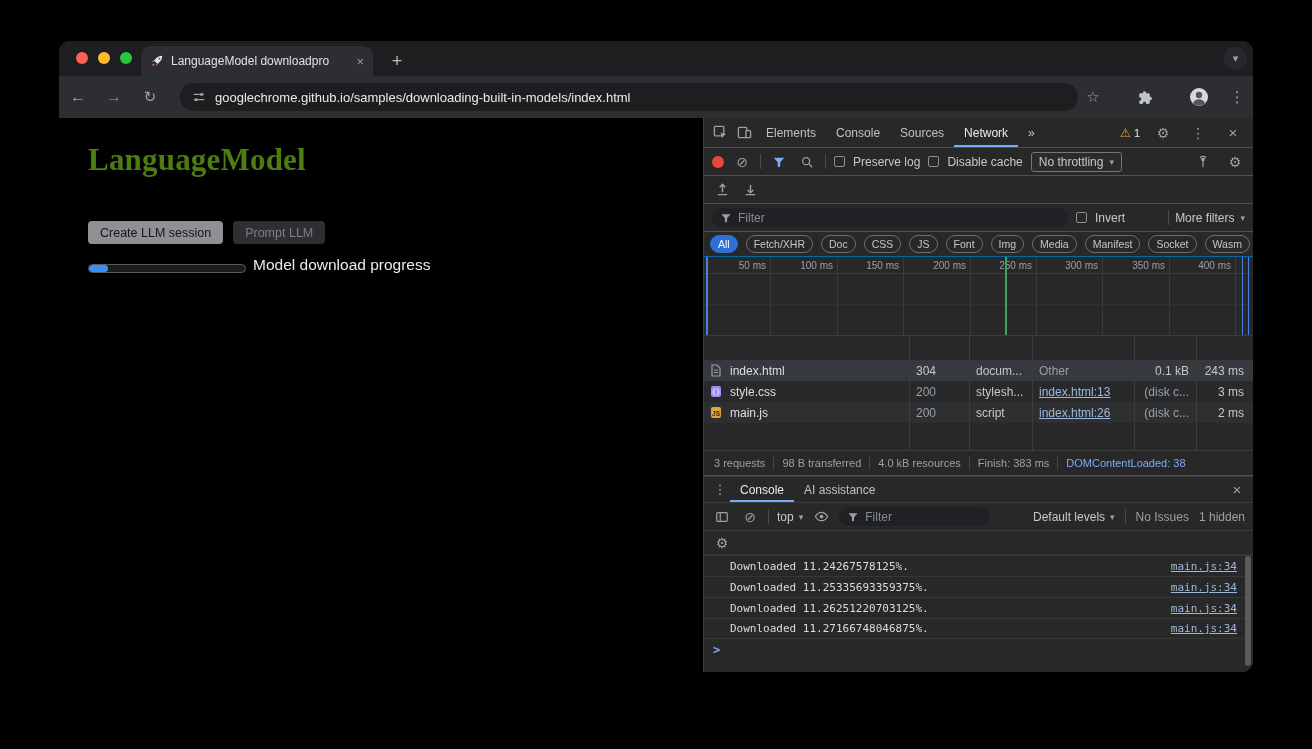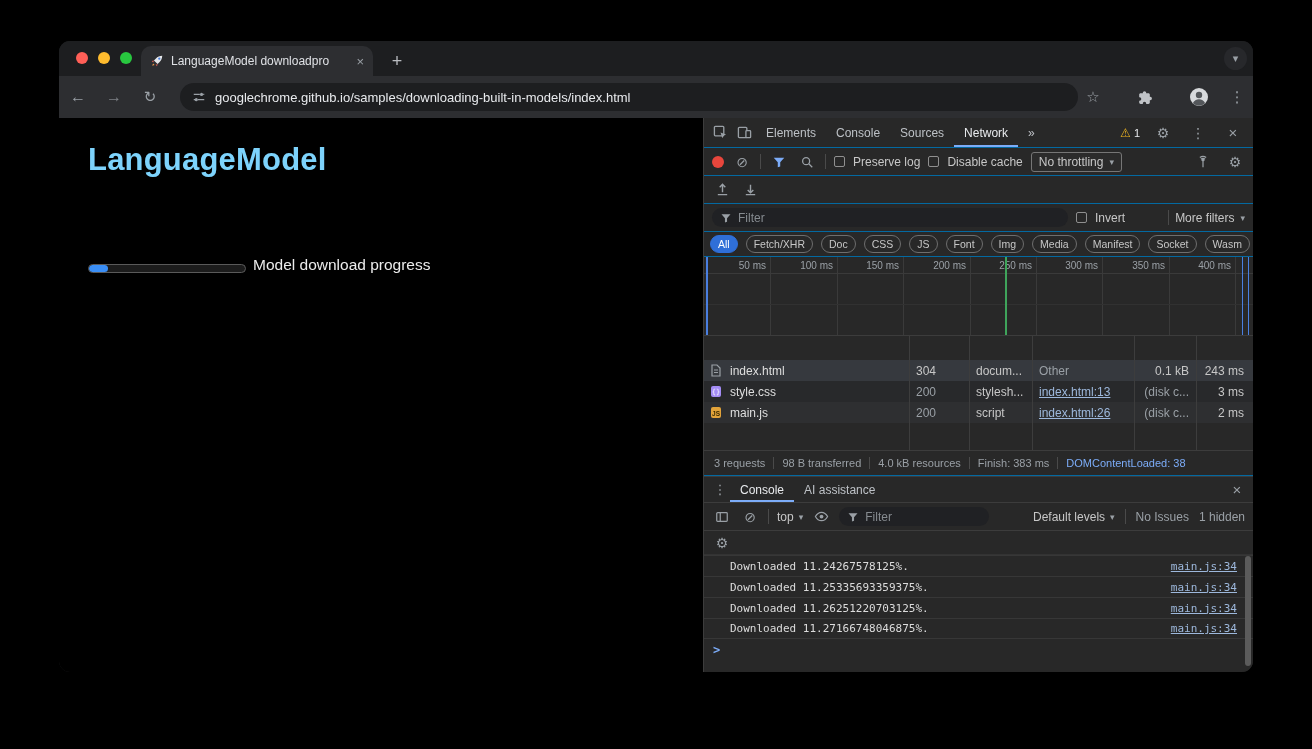--- a/index.html
+++ b/index.html
@@ -29,21 +29,21 @@
              border-radius:14px; display:flex; align-items:center; padding:0 12px; gap:9px; }
   .url-input { flex:1; background:transparent; border:none; outline:none; color:#e8eaed; font-size:13px;
                font-family:"Liberation Sans", sans-serif; }
   .tb-right { position:absolute; top:9px; width:24px; height:24px; display:flex; align-items:center;
               justify-content:center; color:#9aa0a6; }
   .b-star { left:1022px; font-size:15px; } .b-ext { left:1073px; } .b-avatar { left:1128px; } .b-menu { left:1166px; font-size:15px; }
 
   
   .content { display:flex; height:554px; }
   .pagearea { position:relative; width:644px; background:#000; }
-  .page-h1 { position:absolute; left:29px; top:24px; font-size:31px; font-weight:bold; color:#7dd3fc; letter-spacing:.2px; }
+  .page-h1 { position:absolute; left:29px; top:24px; font-size:31px; font-weight:bold; color:#4d7c0f; letter-spacing:.2px;font-family:Liberation Serif, serif; }
   .btnrow { position:absolute; left:29px; top:103px; display:flex; gap:10px; }
   .btn { height:23px; padding:0 12px; border-radius:4px; font-size:12.5px; display:flex; align-items:center; border:none; }
   .btn-primary { background:#8e9094; color:#161616; }
   .btn-disabled { background:#2e2f32; color:#7d7f83; }
   .progress { position:absolute; left:29px; top:146px; width:158px; height:9px; border:1px solid #5a5a5a;
               border-radius:5px; background:#1c1c1c; overflow:hidden; }
   .progress-fill { height:100%; width:12.3%; background:var(--progress-fill); border-radius:4px; }
   .progress-label { position:absolute; left:194px; top:138px; font-size:15.5px; color:#ececec; }
 
   
@@ -195,20 +195,24 @@
           <path d="M3.8 16.2c1.3-2.6 3.6-4 6.2-4s4.9 1.4 6.2 4a9 9 0 0 1-12.4 0z" fill="#53565a"></path>
         </svg>
       </div>
       <div class="tb-right b-menu">⋮</div>
     </div>
 
     <div class="content">
 
       <div class="pagearea">
         <div class="page-h1">LanguageModel</div>
+        <div class="btnrow">
+          <button class="btn btn-primary">Create LLM session</button>
+          <button class="btn btn-disabled">Prompt LLM</button>
+        </div>
         <div class="progress">
           <div class="progress-fill"></div>
         </div>
         <div class="progress-label">Model download progress</div>
       </div>
 
       <div class="devtools">
 
         <div class="dt-row dt-tabs">
           <span class="icon-btn">

